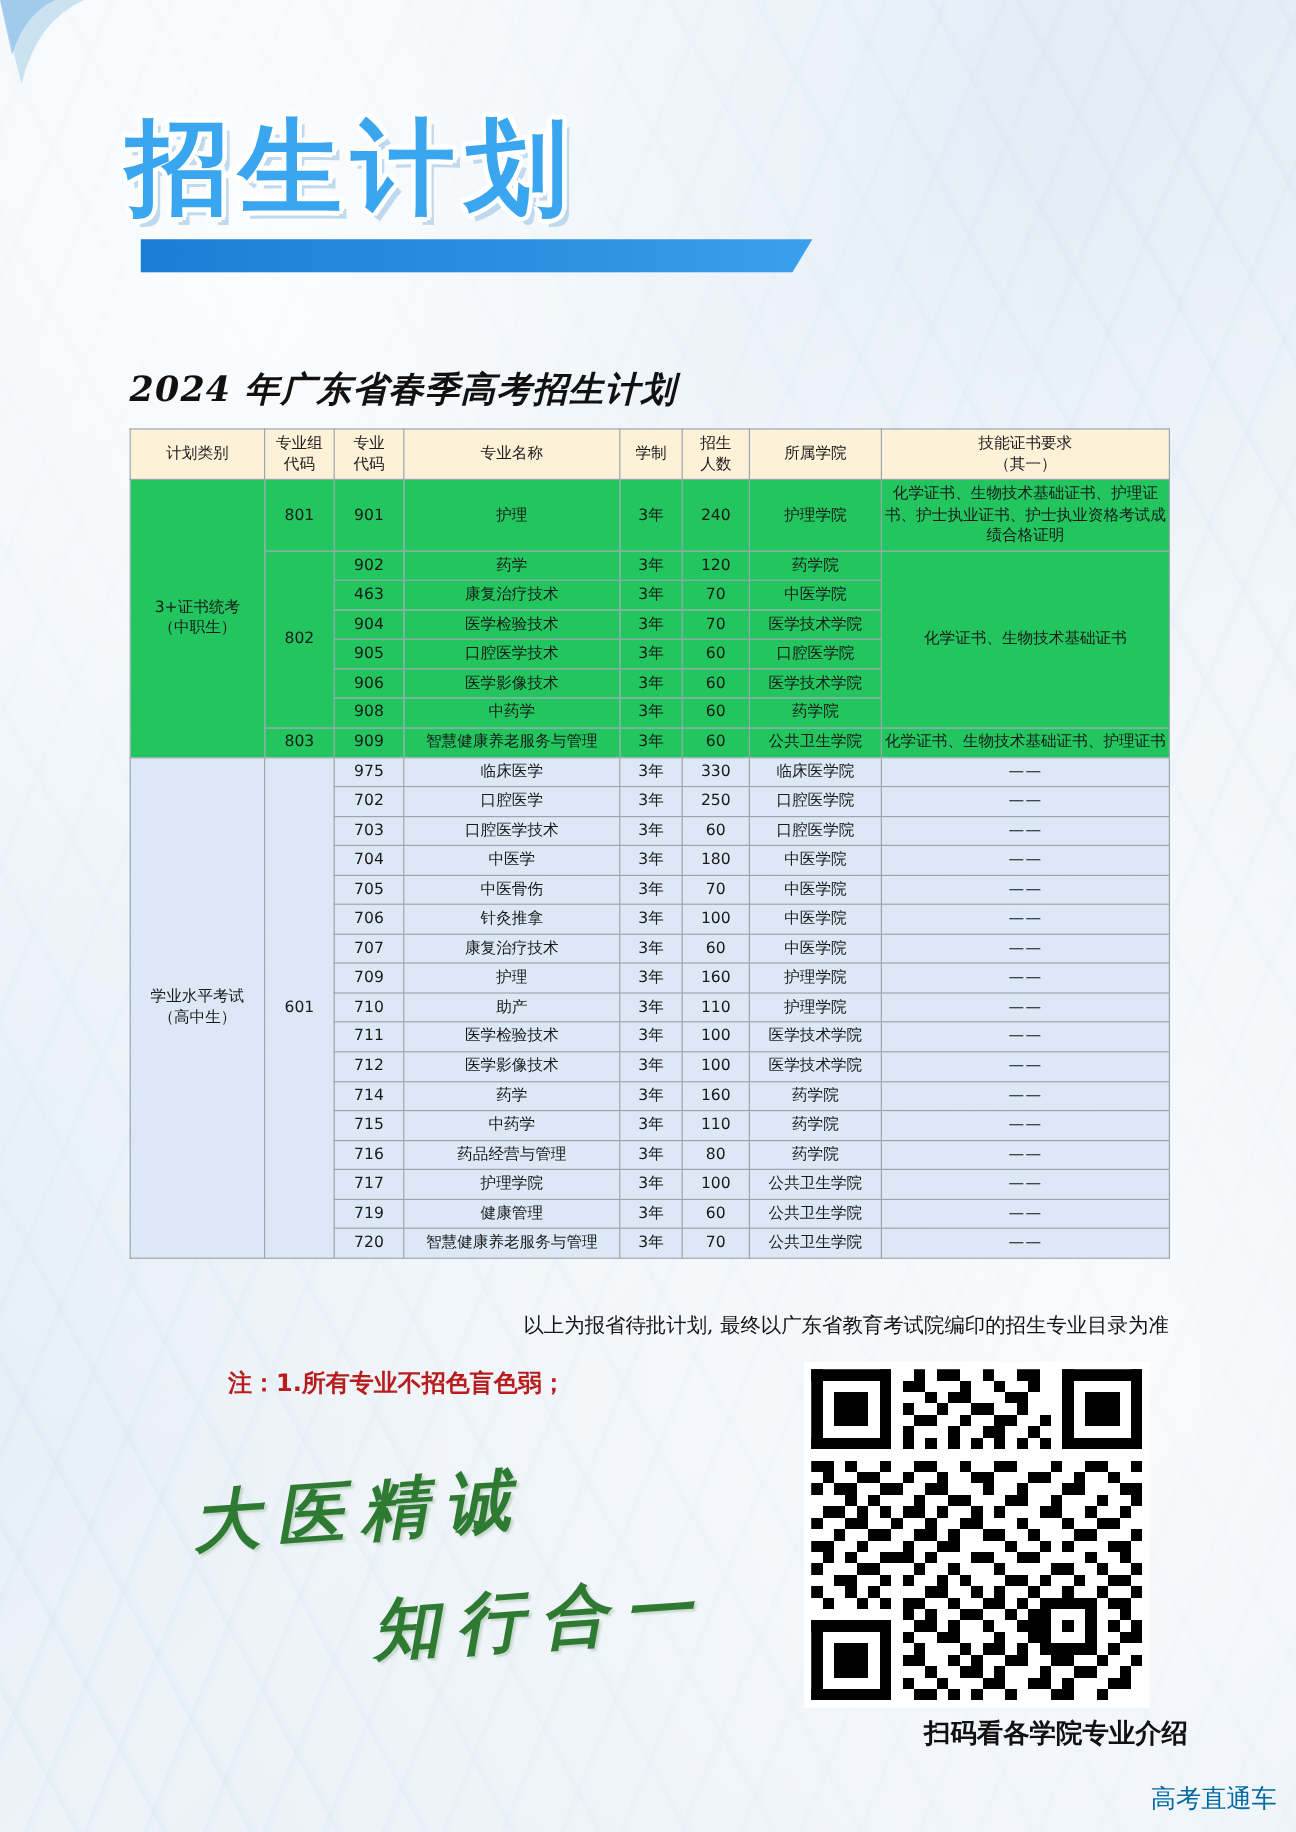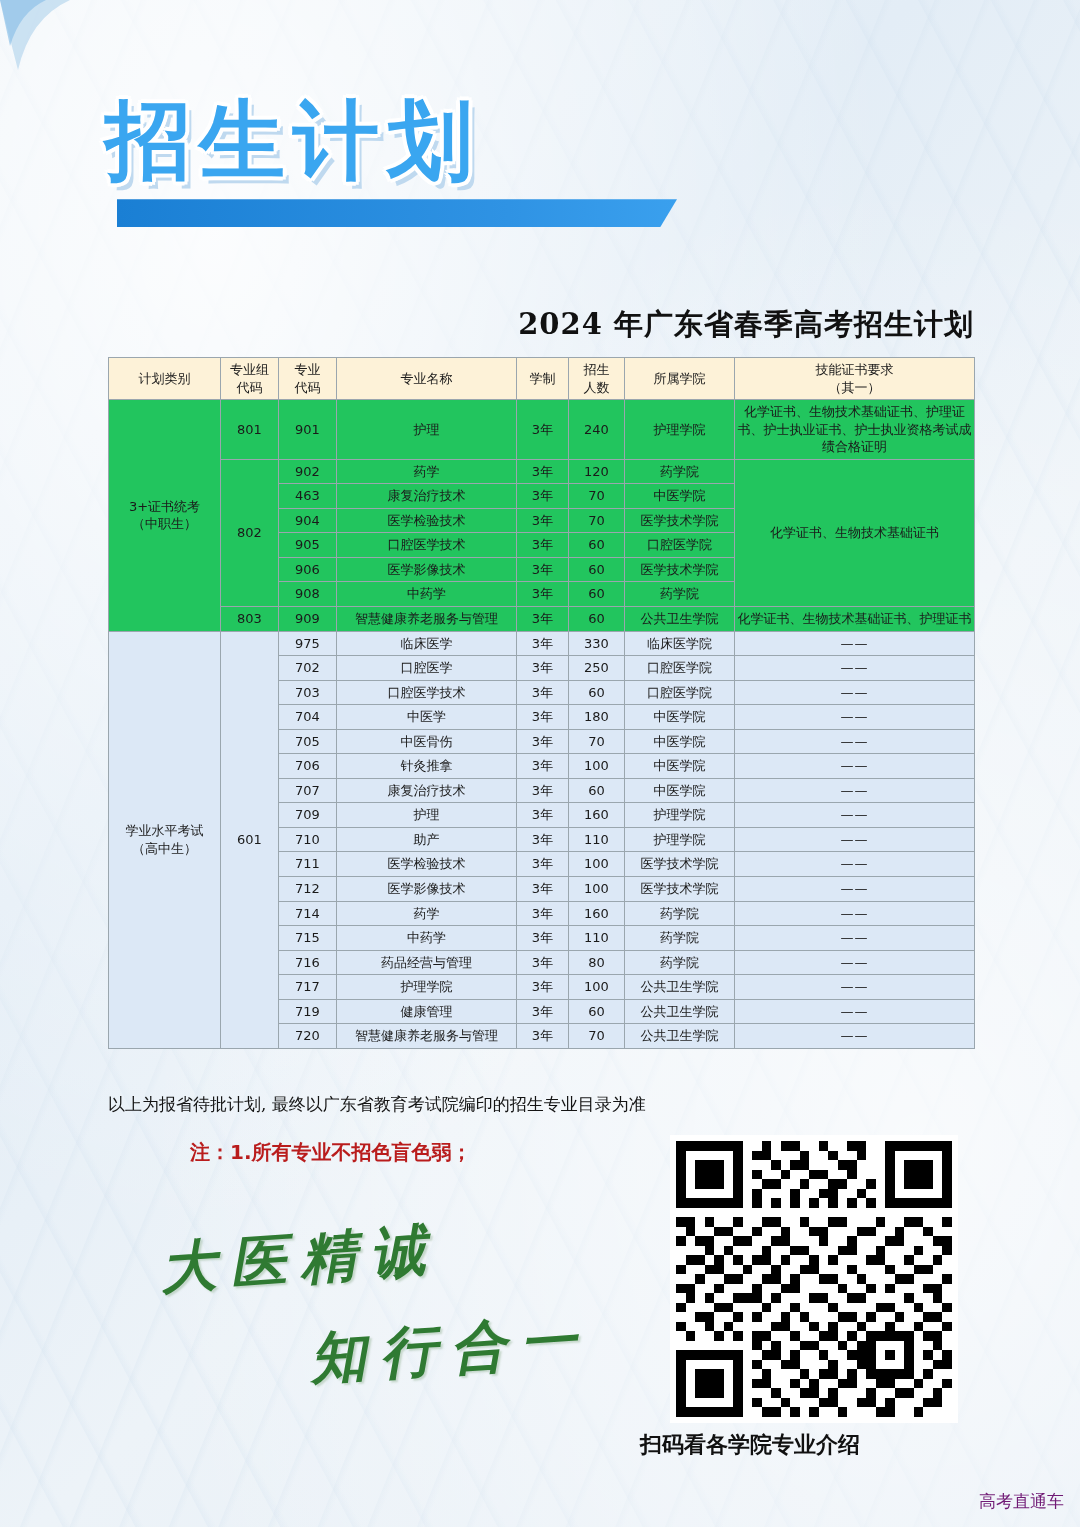--- a/index.html
+++ b/index.html
@@ -62,27 +62,28 @@
   }
 
   
   .sheet {
     position: absolute;
     left: 108px;
     top: 305px;
     width: 866px;
   }
   .sheet-title {
-    text-align: right;
+    text-align: left;
     font-family: "DejaVu Serif", serif;
     font-weight: bold;
     font-size: 29px;
     color: #111;
     margin-bottom: 12px;
     letter-spacing: 1px;
+    font-style: italic;
   }
   table.plan {
     border-collapse: collapse;
     width: 100%;
     font-family: "DejaVu Sans", sans-serif;
     table-layout: fixed;
   }
   table.plan td, table.plan th {
     border: 1px solid #9aa6ae;
     font-size: 13px;
@@ -112,21 +113,21 @@
   td.cert-left { text-align: left; padding-left: 6px; }
   td.cat-cell { font-size: 14px; line-height: 1.5; }
   td.dash { letter-spacing: 1px; }
 
   
   .note-main {
     position: absolute;
     left: 108px;
     top: 1093px;
     width: 866px;
-    text-align: left;
+    text-align: right;
     font-family: "DejaVu Serif", serif;
     font-size: 17px;
     color: #141414;
   }
   .note-red {
     position: absolute;
     left: 190px;
     top: 1133px;
     font-family: "DejaVu Sans", sans-serif;
     font-size: 20px;
@@ -174,32 +175,32 @@
     background: #fff;
     padding: 6px;
     box-sizing: border-box;
   }
   .qr-wrap svg { display: block; }
   .qr-caption {
     position: absolute;
     left: 640px;
     top: 1430px;
     width: 350px;
-    text-align: left;
+    text-align: right;
     font-family: "DejaVu Serif", serif;
     font-size: 22px;
     font-weight: bold;
     color: #111;
   }
   .watermark {
     position: absolute;
     right: 16px;
     bottom: 14px;
-    font-size: 17px;
-    color: #701a75;
+    font-size: 21px;
+    color: #0369a1;
     font-family: "DejaVu Sans", sans-serif;
   }
 </style>
 </head>
 <body>
 
 <div class="texture"></div>
 
 <svg class="corner-deco" viewBox="0 0 120 120">
   <path d="M0 0 L70 0 Q30 18 18 70 Z" fill="#bcd9ef" opacity="0.75"></path>

